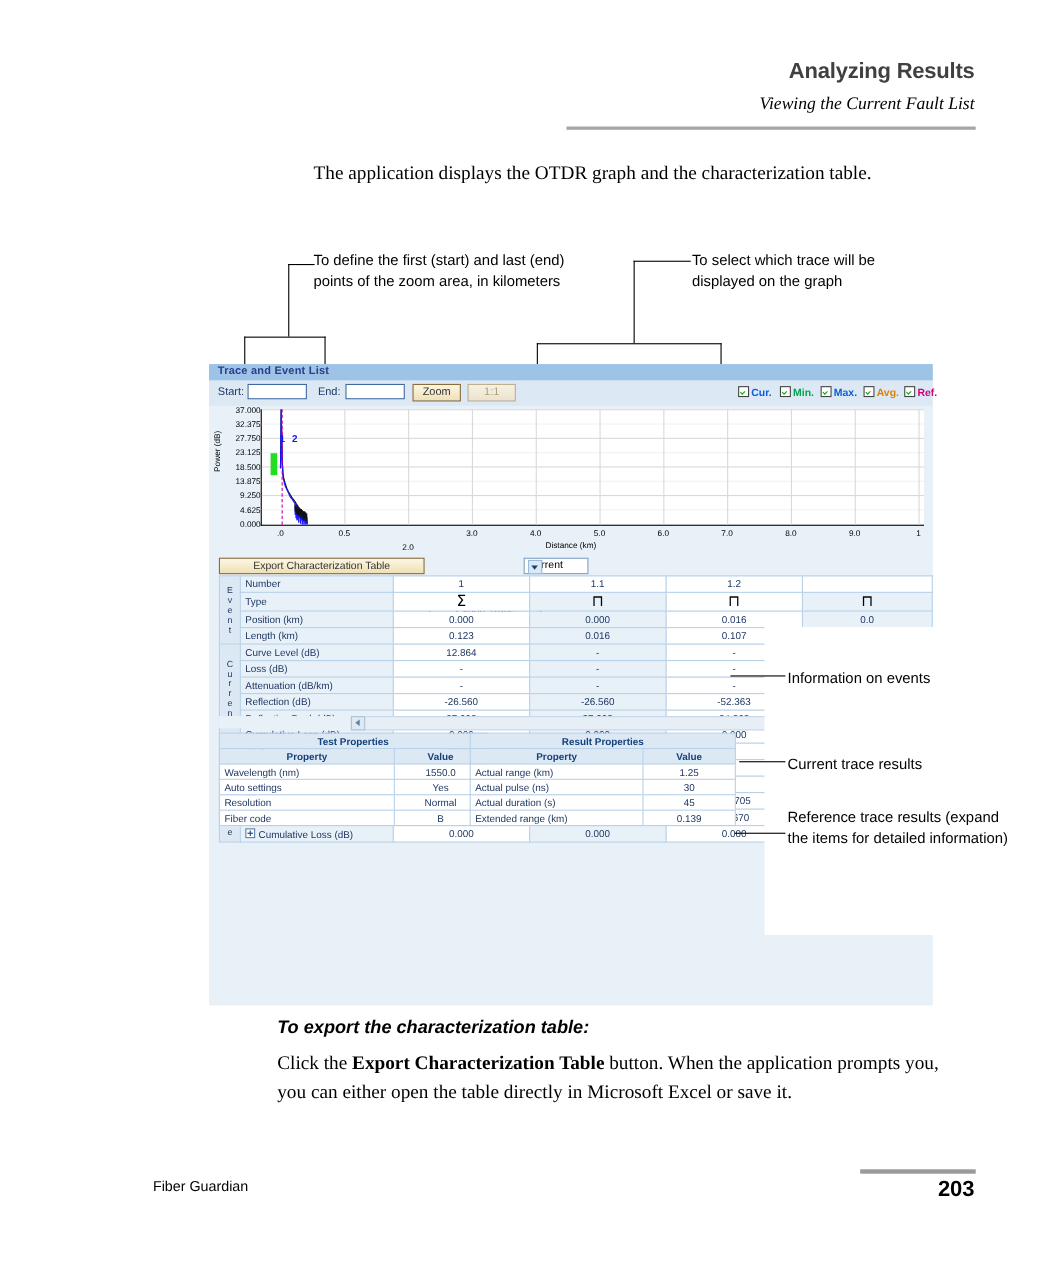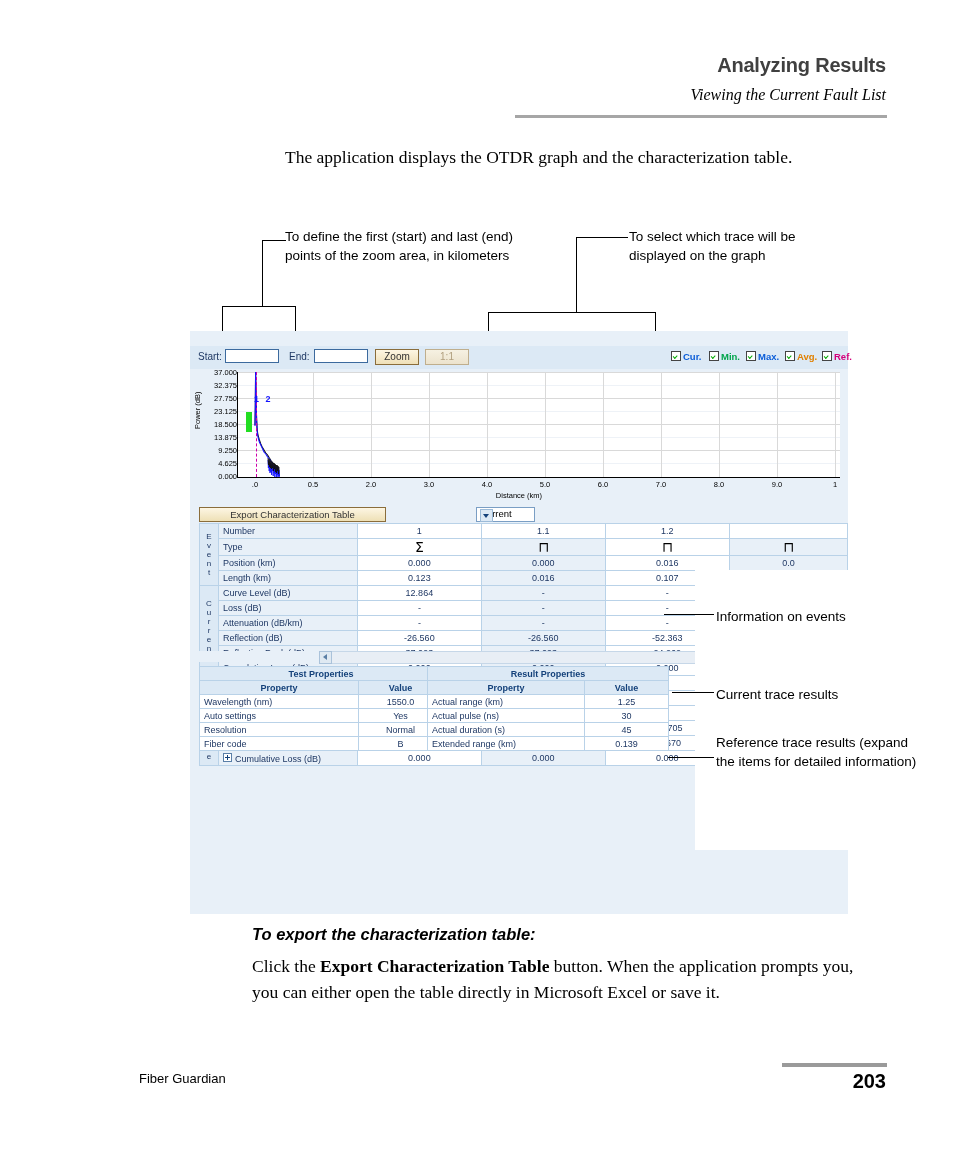--- a/index.html
+++ b/index.html
@@ -130,20 +130,23 @@
 <div class="abs ln lnv" style="left:295px;top:306px;height:52px;"></div>
 
 <div class="abs ln lnh" style="left:576px;top:237px;width:52px;"></div>
 <div class="abs ln lnv" style="left:576px;top:237px;height:75px;"></div>
 <div class="abs ln lnh" style="left:488px;top:312px;width:168px;"></div>
 <div class="abs ln lnv" style="left:488px;top:312px;height:58px;"></div>
 <div class="abs ln lnv" style="left:655px;top:312px;height:58px;"></div>
 
 <div class="abs" id="app">
 
+  <div class="abs" id="app-title">
+    <span>Trace and Event List</span>
+  </div>
 
   <div class="abs" id="toolbar">
     <span class="abs tb-lbl" style="left:8px;top:5px;">Start:</span>
     <div class="tb-input" style="left:35px;top:3px;width:52px;"></div>
     <span class="abs tb-lbl" style="left:99px;top:5px;">End:</span>
     <div class="tb-input" style="left:124px;top:3px;width:52px;"></div>
     <div class="tb-btn" style="left:185px;top:3px;width:42px;">Zoom</div>
     <div class="tb-btn dis" style="left:235px;top:3px;width:42px;">1:1</div>
 
     <div class="chk" style="left:481px;top:5px;">
@@ -211,21 +214,21 @@
       <div class="ytick" style="top:22px;">27.750</div>
       <div class="ytick" style="top:35px;">23.125</div>
       <div class="ytick" style="top:48px;">18.500</div>
       <div class="ytick" style="top:61px;">13.875</div>
       <div class="ytick" style="top:74px;">9.250</div>
       <div class="ytick" style="top:87px;">4.625</div>
       <div class="ytick" style="top:100px;">0.000</div>
 
       <div class="xtick" style="left:7px;">.0</div>
       <div class="xtick" style="left:65px;">0.5</div>
-      <div class="xtick" style="left:123px;">2.0</div>
+      <div class="xtick" style="left:123px;margin-top:13px;">2.0</div>
       <div class="xtick" style="left:181px;">3.0</div>
       <div class="xtick" style="left:239px;">4.0</div>
       <div class="xtick" style="left:297px;">5.0</div>
       <div class="xtick" style="left:355px;">6.0</div>
       <div class="xtick" style="left:413px;">7.0</div>
       <div class="xtick" style="left:471px;">8.0</div>
       <div class="xtick" style="left:529px;">9.0</div>
       <div class="xtick" style="left:587px;">1</div>
     </div>
     <div id="xlabel">Distance (km)</div>

